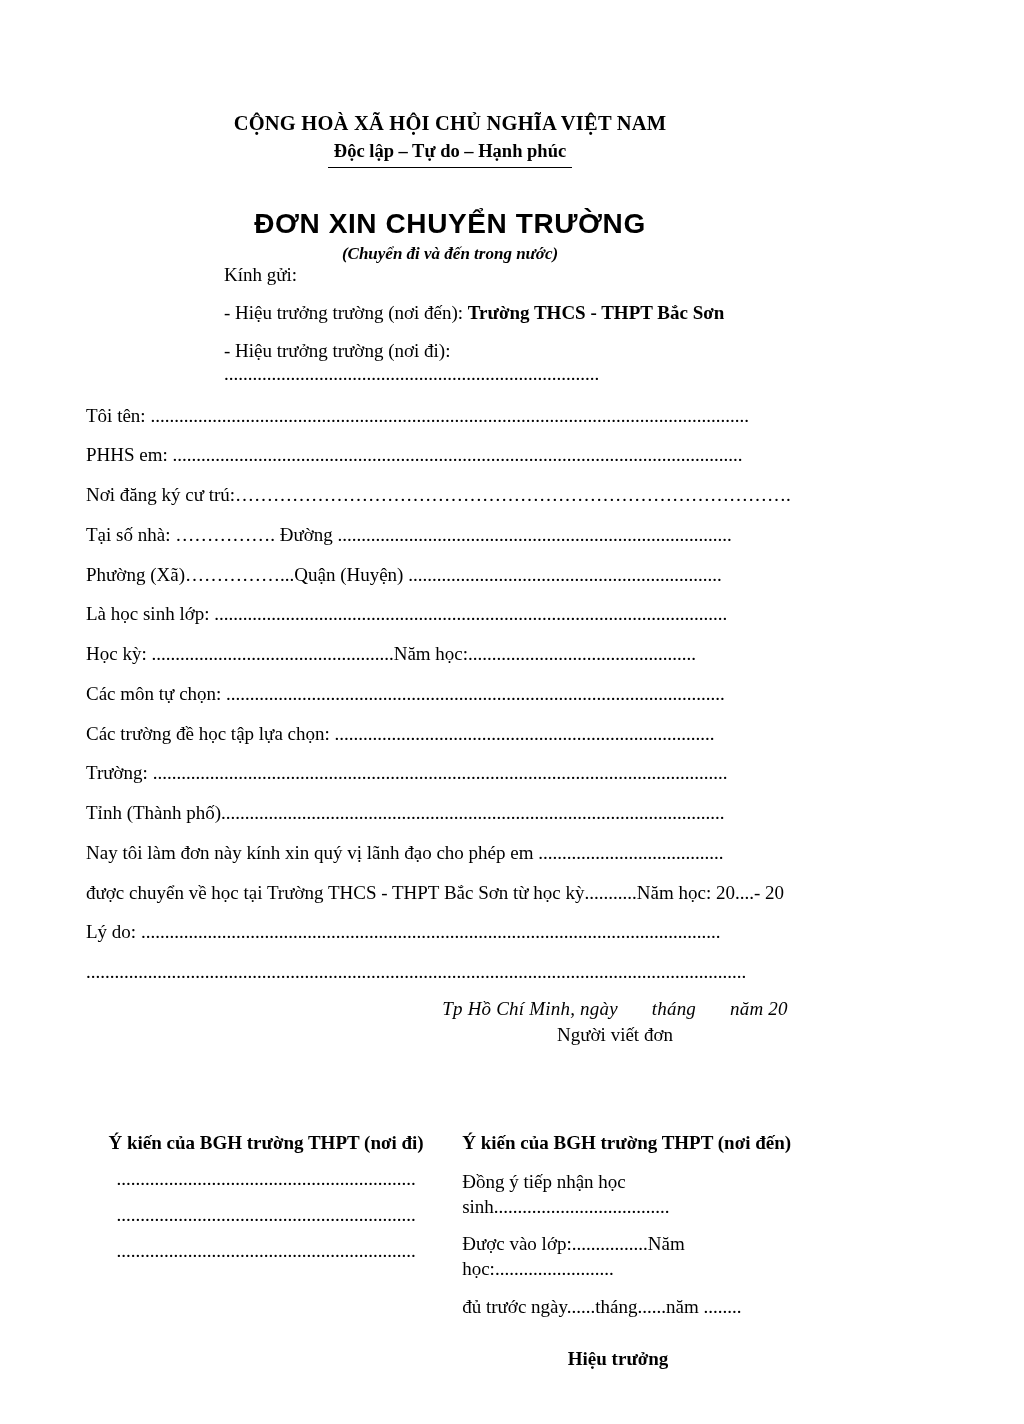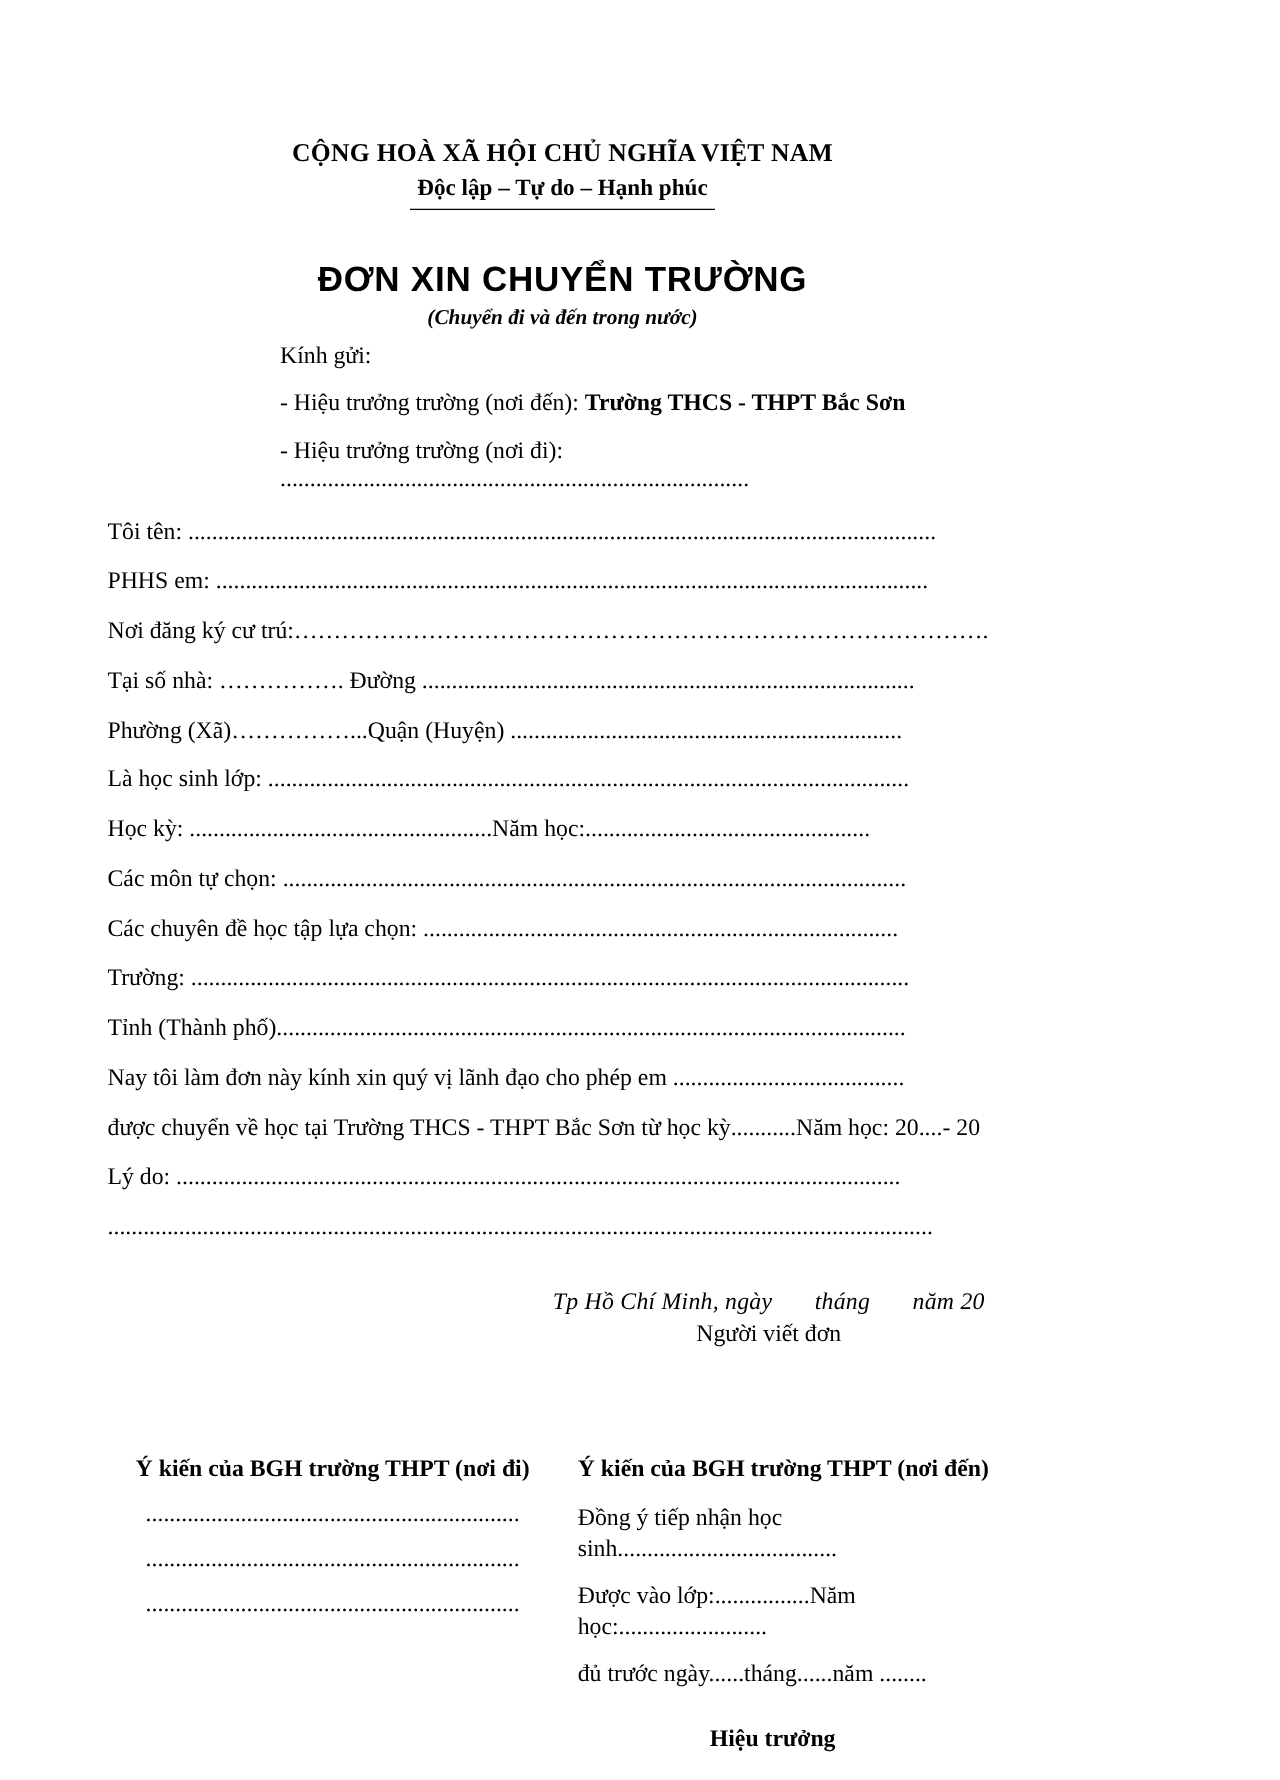--- a/index.html
+++ b/index.html
@@ -59,21 +59,20 @@
   }
   .doc-subtitle {
     font-weight: bold;
     font-style: italic;
     font-size: 17px;
     margin-top: 4px;
   }
 
   
   .addressee {
-    margin-top: 10px;
     padding-left: 138px;
     font-size: 19px;
     line-height: 1.2;
   }
   .addressee .row {
     margin-top: 15px;
   }
   .addressee .row:first-child {
     margin-top: 0;
   }
@@ -90,21 +89,21 @@
     line-height: 1.25;
     white-space: nowrap;
     overflow: hidden;
   }
   .fields .line:first-child {
     margin-top: 0;
   }
 
   
   .sign-zone {
-    margin-top: 37px;
+    margin-top: 14px;
     text-align: center;
     padding-left: 330px;
   }
   .sign-date {
     font-style: italic;
     font-size: 19px;
     letter-spacing: 0.2px;
   }
   .sign-date .sp {
     display: inline-block;
@@ -185,21 +184,21 @@
 
   <div class="fields">
     <div class="line">Tôi tên: ..............................................................................................................................</div>
     <div class="line">PHHS em: ........................................................................................................................</div>
     <div class="line">Nơi đăng ký cư trú:…………………………………………………………………………….</div>
     <div class="line">Tại số nhà: ……………. Đường  ...................................................................................</div>
     <div class="line">Phường (Xã)……………...Quận (Huyện) ..................................................................</div>
     <div class="line">Là học sinh lớp: ............................................................................................................</div>
     <div class="line">Học kỳ: ...................................................Năm học:................................................</div>
     <div class="line">Các môn tự chọn: .........................................................................................................</div>
-    <div class="line">Các chuyên đề học tập lựa chọn: ................................................................................</div>
+    <div class="line">Các trường đề học tập lựa chọn: ................................................................................</div>
     <div class="line">Trường: .........................................................................................................................</div>
     <div class="line">Tỉnh (Thành phố)..........................................................................................................</div>
     <div class="line">Nay tôi làm đơn này kính xin quý vị lãnh đạo cho phép em .......................................</div>
     <div class="line">được chuyển về học tại Trường THCS - THPT Bắc Sơn từ học kỳ...........Năm học: 20....- 20</div>
     <div class="line">Lý do: ..........................................................................................................................</div>
     <div class="line">...........................................................................................................................................</div>
   </div>
 
   <div class="sign-zone">
     <div class="sign-date">

